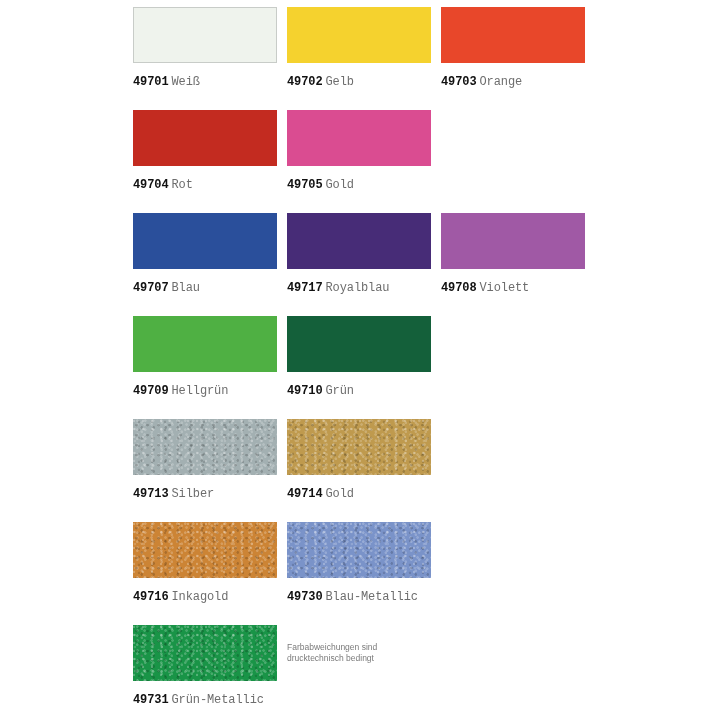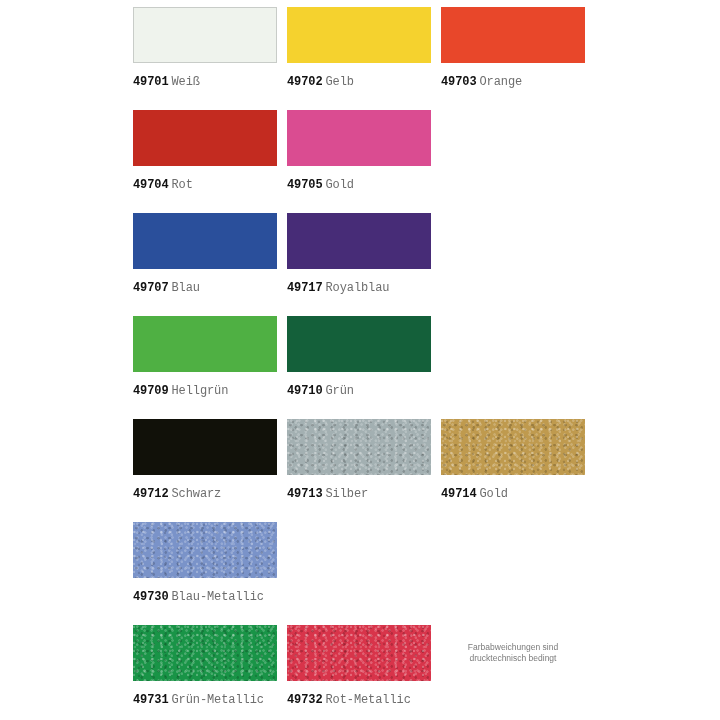--- a/index.html
+++ b/index.html
@@ -101,21 +101,20 @@
   .note {
     width: 144px;
     flex: 0 0 144px;
     height: 56px;
     overflow: hidden;
     font-size: 8.5px;
     line-height: 11px;
     color: #7b7b7b;
     padding-top: 17px;
     box-sizing: border-box;
-    text-align: center;
   }
   .note div {
     white-space: nowrap;
   }
 
   .cell.empty .chip {
     background: transparent;
   }
 </style>
 </head>
@@ -148,59 +147,59 @@
     </div>
     <div class="swatch-row">
       <div class="cell">
         <div class="chip" style="background: rgb(42, 79, 155);"></div>
         <div class="label"><span class="code">49707</span><span class="name">Blau</span></div>
       </div>
       <div class="cell">
         <div class="chip" style="background: rgb(71, 44, 119);"></div>
         <div class="label"><span class="code">49717</span><span class="name">Royalblau</span></div>
       </div>
+      <div class="cell">
+        <div class="chip" style="background: rgb(160, 89, 165);"></div>
+        <div class="label"><span class="code">49708</span><span class="name">Violett</span></div>
+      </div>
     </div>
     <div class="swatch-row">
       <div class="cell">
         <div class="chip" style="background: rgb(79, 176, 67);"></div>
         <div class="label"><span class="code">49709</span><span class="name">Hellgrün</span></div>
       </div>
       <div class="cell">
         <div class="chip" style="background: rgb(20, 96, 58);"></div>
         <div class="label"><span class="code">49710</span><span class="name">Grün</span></div>
       </div>
     </div>
     <div class="swatch-row">
       <div class="cell">
-        <div class="chip" style="background: rgb(17, 17, 9);"></div>
-        <div class="label"><span class="code">49712</span><span class="name">Schwarz</span></div>
-      </div>
-      <div class="cell">
         <div class="chip metallic" style="background: rgb(163, 176, 178);"></div>
         <div class="label"><span class="code">49713</span><span class="name">Silber</span></div>
       </div>
       <div class="cell">
         <div class="chip metallic" style="background: rgb(191, 154, 78);"></div>
         <div class="label"><span class="code">49714</span><span class="name">Gold</span></div>
       </div>
     </div>
     <div class="swatch-row">
       <div class="cell">
+        <div class="chip metallic" style="background: rgb(204, 132, 53);"></div>
+        <div class="label"><span class="code">49716</span><span class="name">Inkagold</span></div>
+      </div>
+      <div class="cell">
         <div class="chip metallic" style="background: rgb(122, 147, 201);"></div>
         <div class="label"><span class="code">49730</span><span class="name">Blau-Metallic</span></div>
       </div>
     </div>
     <div class="swatch-row">
       <div class="cell">
         <div class="chip metallic" style="background: rgb(25, 148, 71);"></div>
         <div class="label"><span class="code">49731</span><span class="name">Grün-Metallic</span></div>
-      </div>
-      <div class="cell">
-        <div class="chip metallic" style="background: rgb(216, 52, 74);"></div>
-        <div class="label"><span class="code">49732</span><span class="name">Rot-Metallic</span></div>
       </div>
       <div class="note">
         <div>Farbabweichungen sind</div>
         <div>drucktechnisch bedingt</div>
       </div>
     </div>
     <div class="swatch-row glitter-row">
       <div class="cell">
         <div class="chip glitter" style="background: rgb(227, 196, 87);"></div>
       </div>

